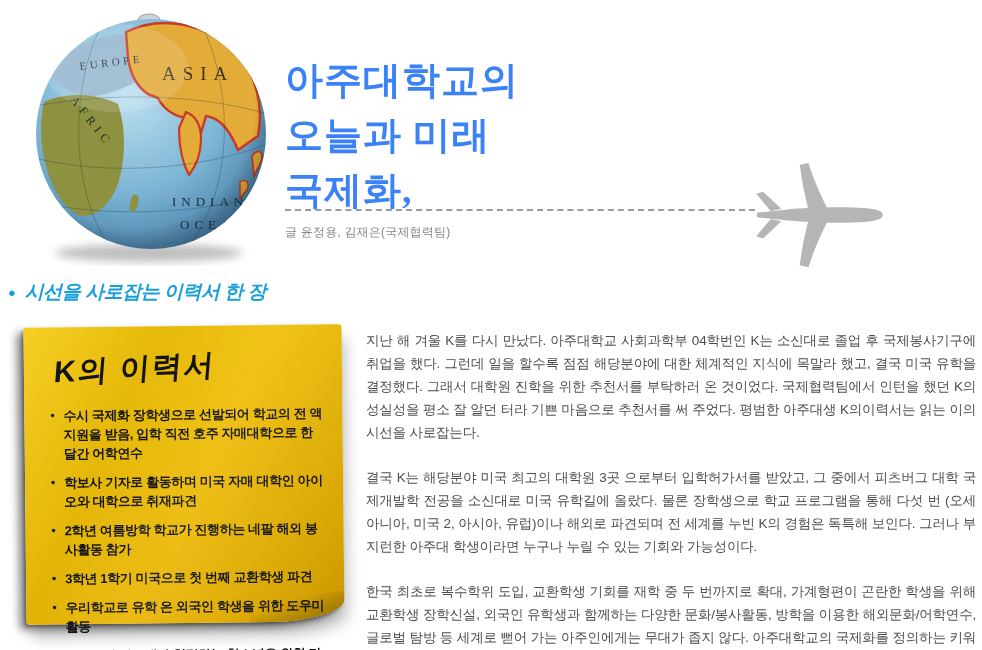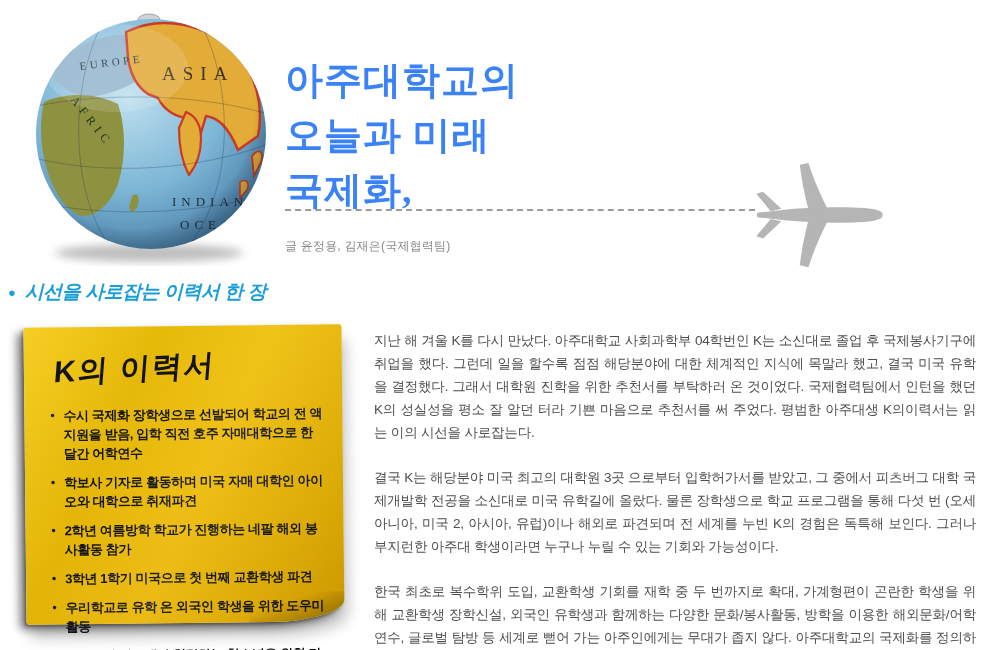--- a/index.html
+++ b/index.html
@@ -13,21 +13,21 @@
     position:absolute;left:285px;top:28px;width:420px;
     font-family:"Liberation Serif",serif;
     font-size:38px;line-height:55px;color:#3b82f6;letter-spacing:1px;
   }
   .title .tline{display:block;}
   .dashed-rule{
     position:absolute;left:285px;top:209px;width:470px;height:0;
     border-top:2px dashed #9b9b9b;
   }
   .byline{
-    position:absolute;left:285px;top:238px;
+    position:absolute;left:285px;top:224px;
     font-size:12px;color:#878787;letter-spacing:0.2px;
   }
   .plane{position:absolute;left:752px;top:160px;width:136px;height:112px;}
   
   .section-header{
     position:absolute;left:8px;top:279px;display:flex;align-items:center;
     color:#1a9ed9;font-weight:bold;
   }
   .section-header .bullet{font-size:13px;margin-right:9px;line-height:1;}
   .section-header .stext{font-size:19px;letter-spacing:-0.5px;font-style:italic;}
@@ -63,21 +63,21 @@
     margin-bottom:10px;letter-spacing:-0.4px;
   }
   .note-list .li-bullet{flex:0 0 13px;font-size:12px;line-height:19px;}
   .note-list .li-text{flex:1;}
   
   .article{
     position:absolute;left:366px;top:329px;width:610px;
     font-size:13.5px;line-height:23px;color:#4e4e4e;
     text-align:justify;letter-spacing:-0.2px;word-break:break-all;
   }
-  .article p{margin:0 0 22px 8px;}
+  .article p{margin:0 0 22px 0;}
 </style>
 </head>
 <body>
 
 <div class="page">
 
   <div class="globe-wrap">
     <svg width="248" height="260" viewBox="0 0 248 260">
       <defs>
         <radialGradient id="sphere" cx="40%" cy="33%" r="75%">

